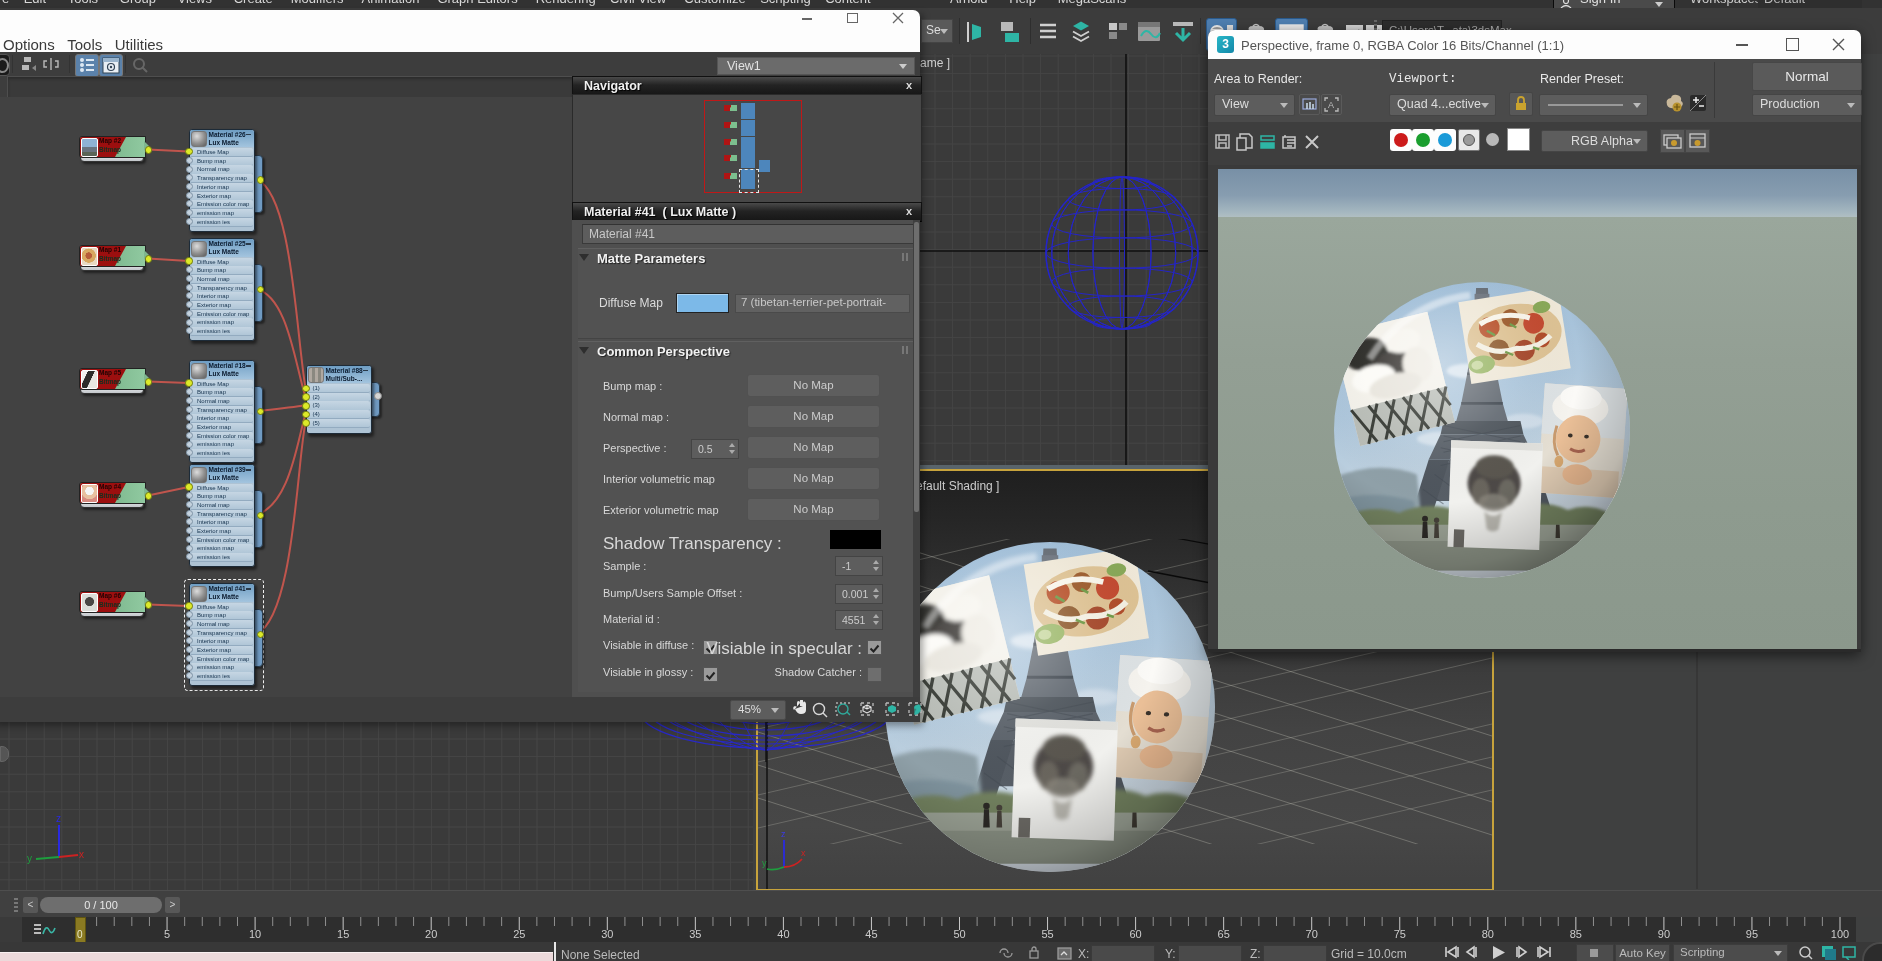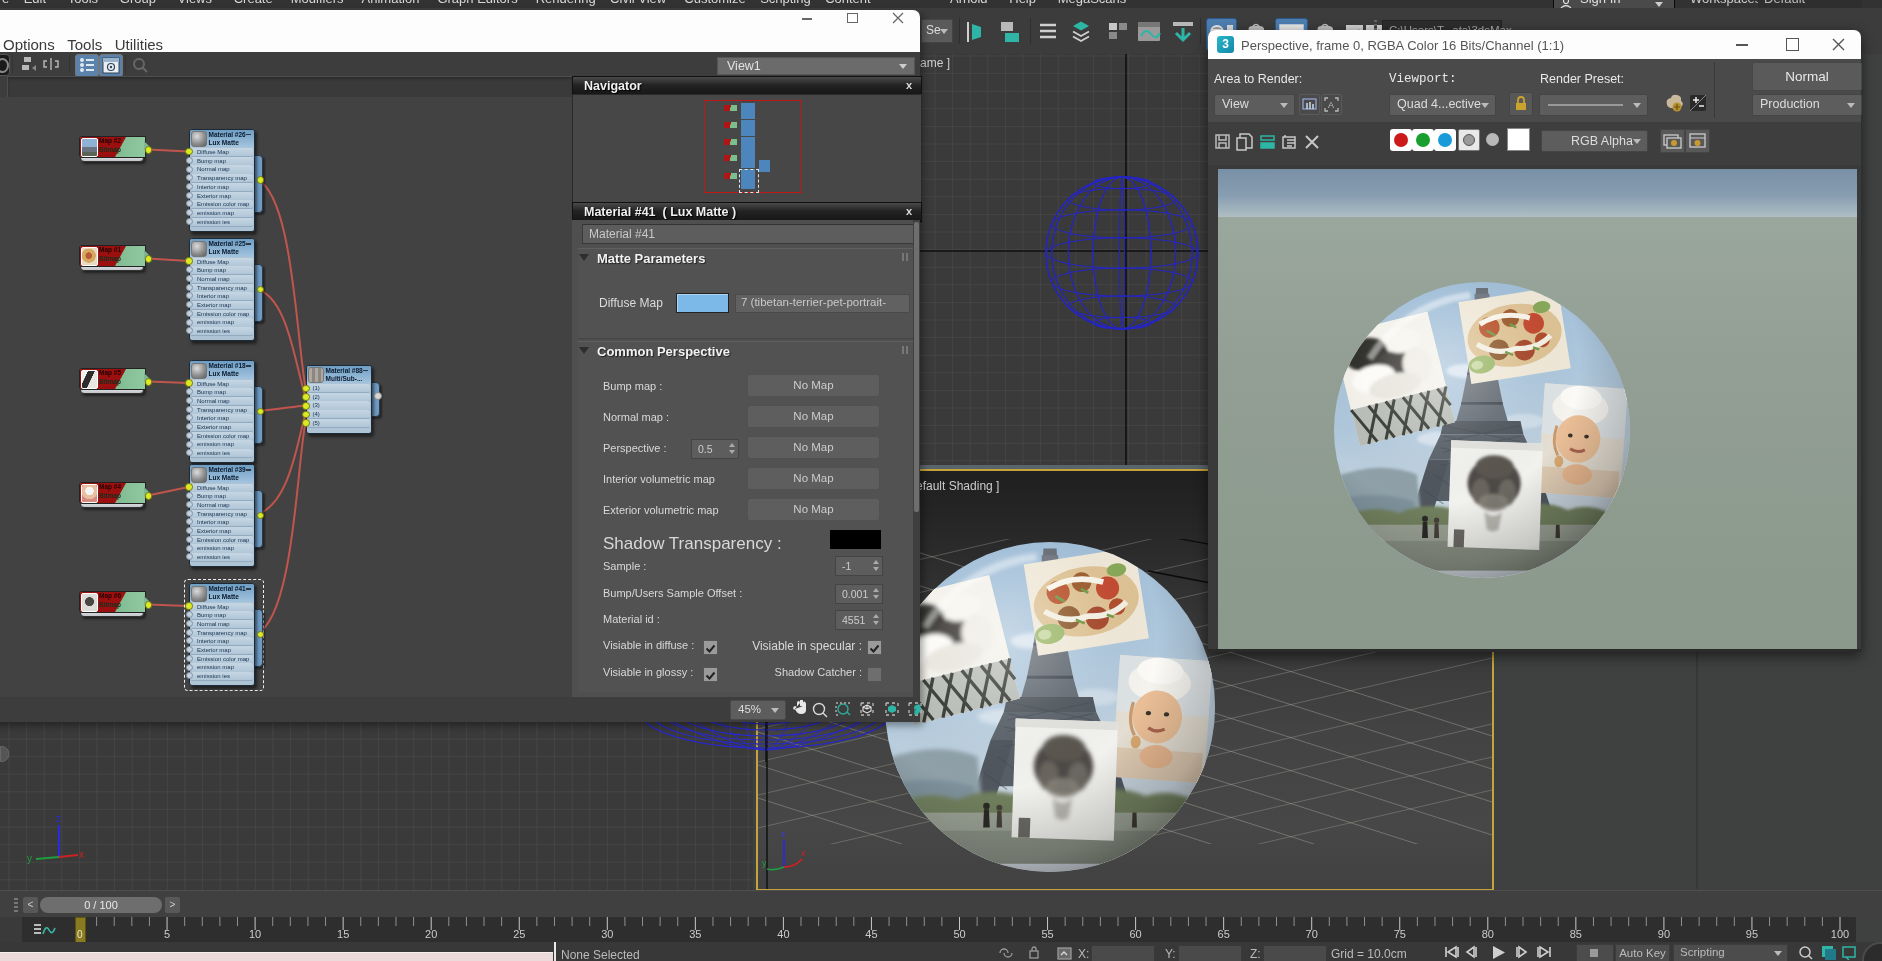--- a/index.html
+++ b/index.html
@@ -1125,21 +1125,21 @@
           <div class="txt" style="left:31px;top:393px;font-size:11px;color:#d8d8d8;">Material id :</div>
           <div class="abs" style="left:263px;top:390px;width:46px;height:18px;background:#5d5d5d;border:1px solid #444;">
             <div class="txt" style="left:6px;top:3px;font-size:10.5px;color:#ccc;">4551</div>
             <div class="abs" style="right:3px;top:3px;width:0;height:0;border-left:3.5px solid transparent;border-right:3.5px solid transparent;border-bottom:4px solid #aaa;"></div>
             <div class="abs" style="right:3px;top:10px;width:0;height:0;border-left:3.5px solid transparent;border-right:3.5px solid transparent;border-top:4px solid #aaa;"></div>
           </div>
           <div class="txt" style="left:31px;top:419px;font-size:11px;color:#d8d8d8;">Visiable in diffuse :</div>
           <div class="abs" style="left:131px;top:420px;width:13px;height:13px;background:#9a9a9a;border:1px solid #555;"><svg width="13" height="13">
               <path d="M2.5 6.5 L5.5 9.5 L10.5 3.5" stroke="#222" stroke-width="2" fill="none"></path>
             </svg></div>
-          <div class="txt" style="right:58px;top:419px;font-size:12px;color:#d8d8d8;">Visiable in specular :</div>
+          <div class="txt" style="right:58px;top:419px;font-size:17px;color:#d8d8d8;">Visiable in specular :</div>
           <div class="abs" style="left:295px;top:420px;width:13px;height:13px;background:#9a9a9a;border:1px solid #555;"><svg width="13" height="13">
               <path d="M2.5 6.5 L5.5 9.5 L10.5 3.5" stroke="#222" stroke-width="2" fill="none"></path>
             </svg></div>
           <div class="txt" style="left:31px;top:446px;font-size:11px;color:#d8d8d8;text-align:right;">Visiable in glossy :</div>
           <div class="abs" style="left:131px;top:447px;width:13px;height:13px;background:#9a9a9a;border:1px solid #555;"><svg width="13" height="13">
               <path d="M2.5 6.5 L5.5 9.5 L10.5 3.5" stroke="#222" stroke-width="2" fill="none"></path>
             </svg></div>
           <div class="txt" style="right:58px;top:446px;font-size:11px;color:#d8d8d8;">Shadow Catcher :</div>
           <div class="abs" style="left:295px;top:447px;width:13px;height:13px;background:#7a7a7a;border:1px solid #555;opacity:.7;"></div>
         </div>

